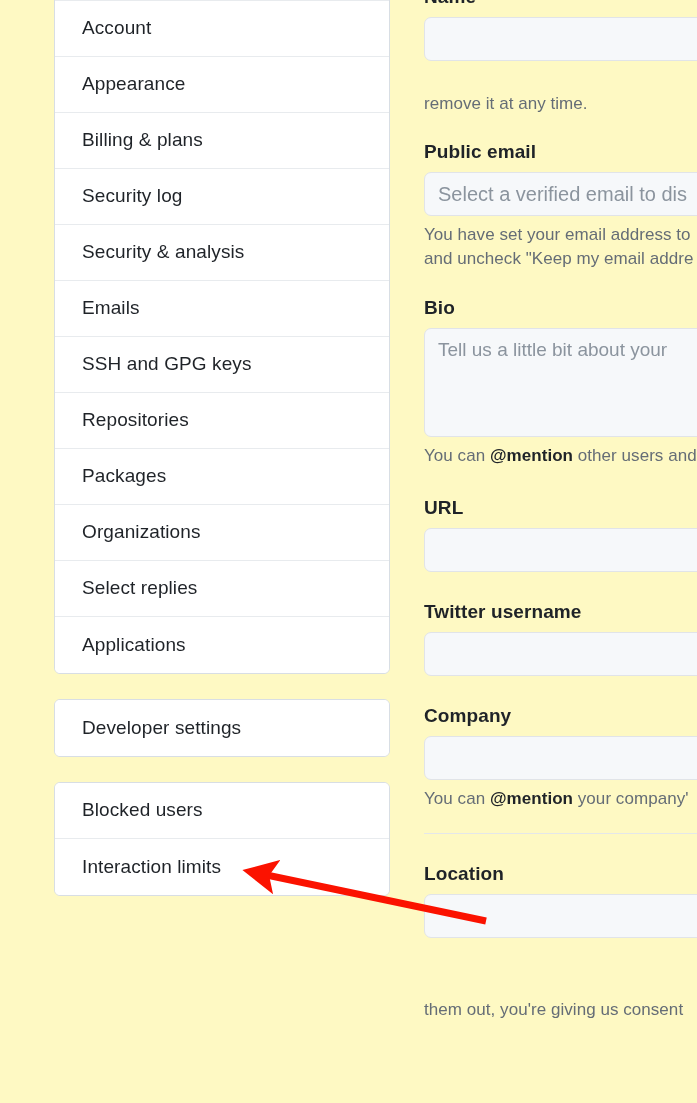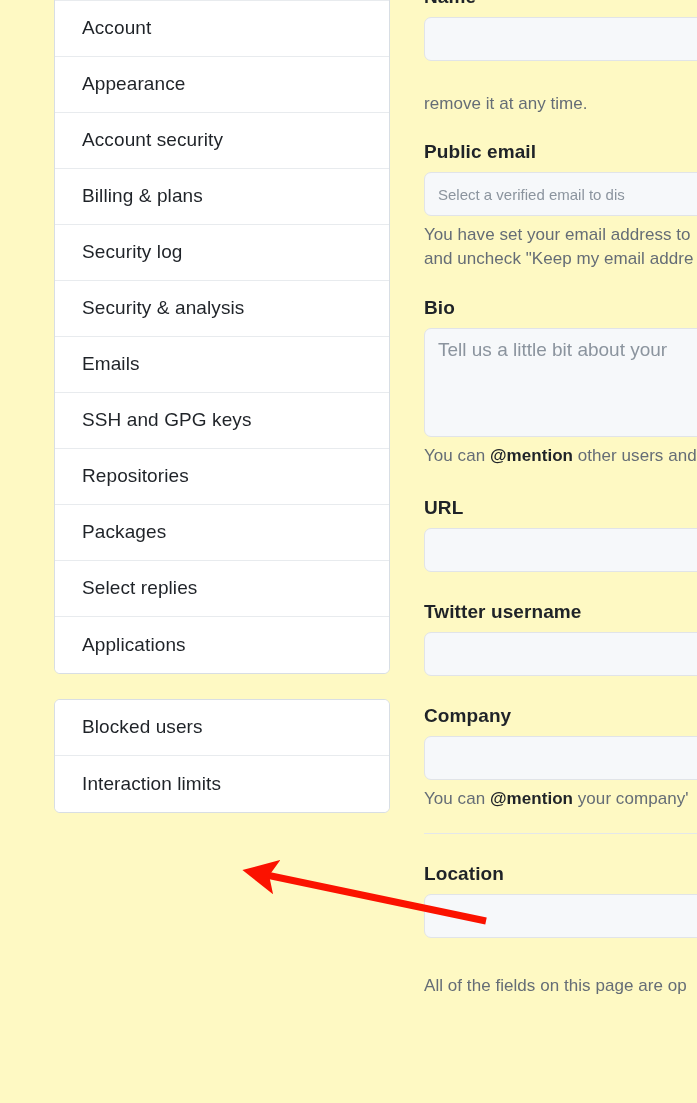--- a/index.html
+++ b/index.html
@@ -101,21 +101,21 @@
     padding: 0 13px;
     font-size: 19px;
     color: #1f2328;
     display: flex;
     align-items: center;
     width: 100%;
   }
 
   .text-input .placeholder {
     color: #8b949e;
-    font-size: 15px;
+    font-size: 20px;
   }
 
   .text-area {
     height: 109px;
     box-sizing: border-box;
     border: 1px solid #e1e4e8;
     border-radius: 7px;
     background: #f6f8fa;
     padding: 10px 13px;
     font-size: 19px;
@@ -164,23 +164,20 @@
       <div class="nav-item is-selected">
         
       </div>
       <div class="nav-item">
         <span>Account</span>
       </div>
       <div class="nav-item">
         <span>Appearance</span>
       </div>
       <div class="nav-item">
-        <span>Account security</span>
-      </div>
-      <div class="nav-item">
         <span>Billing &amp; plans</span>
       </div>
       <div class="nav-item">
         <span>Security log</span>
       </div>
       <div class="nav-item">
         <span>Security &amp; analysis</span>
       </div>
       <div class="nav-item">
         <span>Emails</span>
@@ -188,27 +185,35 @@
       <div class="nav-item">
         <span>SSH and GPG keys</span>
       </div>
       <div class="nav-item">
         <span>Repositories</span>
       </div>
       <div class="nav-item">
         <span>Packages</span>
       </div>
       <div class="nav-item">
+        <span>Organizations</span>
+      </div>
+      <div class="nav-item">
         <span>Select replies</span>
       </div>
       <div class="nav-item">
         <span>Applications</span>
       </div>
     </div>
 
+    <div class="nav-group single">
+      <div class="nav-item">
+        <span>Developer settings</span>
+      </div>
+    </div>
 
     <div class="nav-group">
       <div class="nav-item">
         <span>Blocked users</span>
       </div>
       <div class="nav-item">
         <span>Interaction limits</span>
       </div>
     </div>
   </nav>
@@ -288,21 +293,22 @@
     <div class="field-block">
       <div class="field-label">Location</div>
       <div class="text-input">
         <span></span>
       </div>
     </div>
 
     <div class="gap-lg"></div>
 
     <p class="field-note">
-      <span>All of the fields on this page are op</span><br>
+      <br>
+      <span>them out, you're giving us consent</span>
     </p>
   </form>
 
   <svg id="annotation-arrow" viewBox="0 0 697 1103" xmlns="http://www.w3.org/2000/svg">
     <defs>
       <marker id="arrow-head" markerWidth="5" markerHeight="5" refX="3.6" refY="2.5" orient="auto" markerUnits="strokeWidth">
         <path d="M0,0 L5,2.5 L0,5 L1.1,2.5 z" fill="#fb1200"></path>
       </marker>
     </defs>
     <line x1="486" y1="921" x2="252" y2="872" stroke="#fb1200" stroke-width="7" stroke-linecap="butt" marker-end="url(#arrow-head)"></line>

